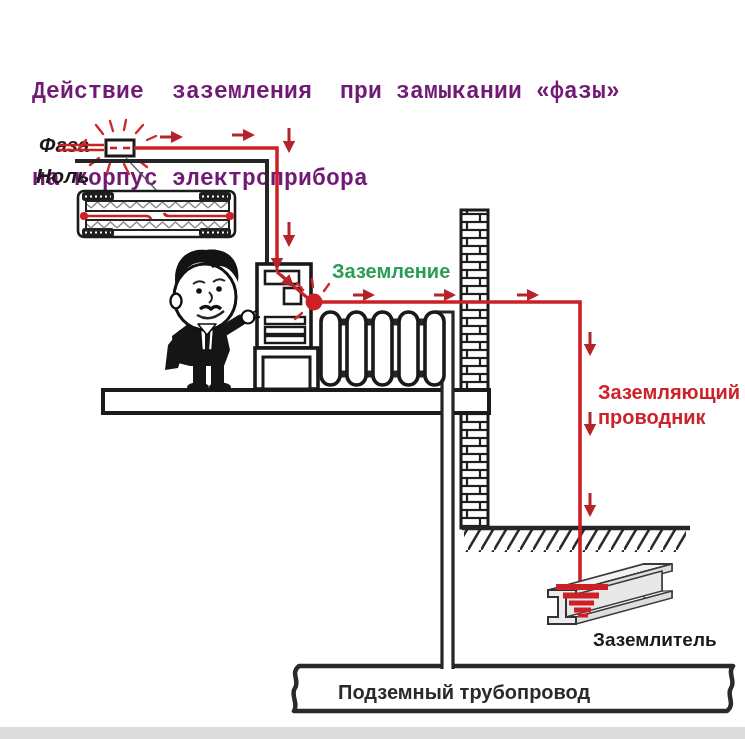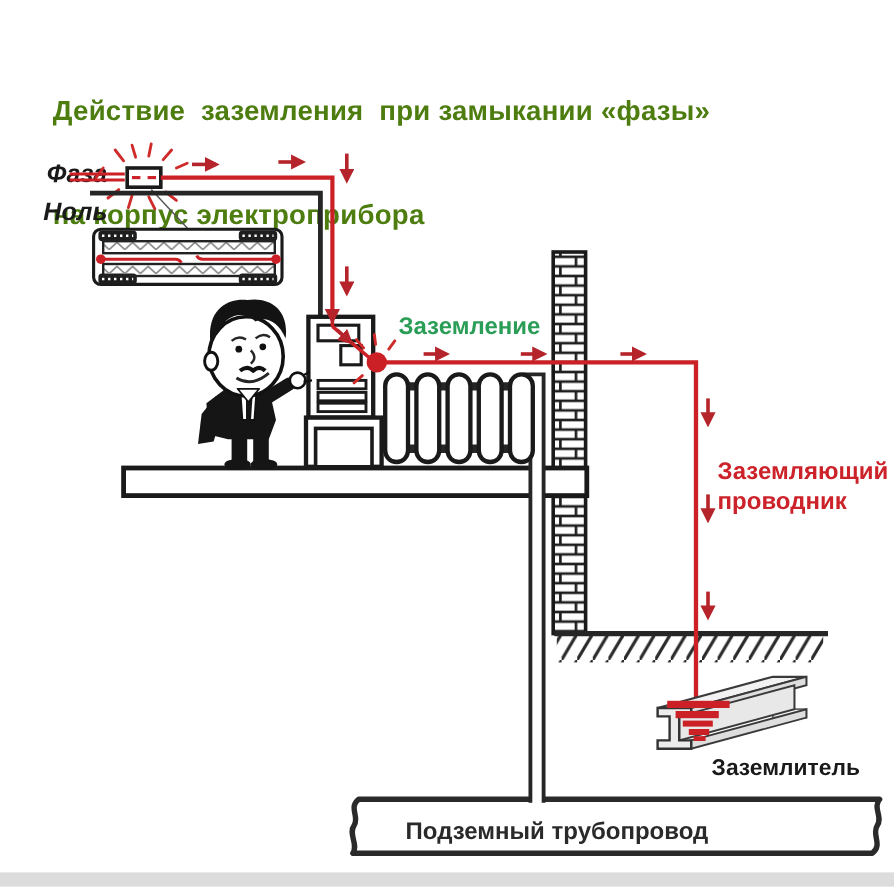--- a/index.html
+++ b/index.html
@@ -1,19 +1,19 @@
 <!DOCTYPE html>
 <html><head>
 <meta charset="utf-8">
 <style>
   html,body{margin:0;padding:0;background:#ffffff;width:745px;height:739px;overflow:hidden;
     font-family:"Liberation Sans", sans-serif;}
   .stage{position:relative;width:745px;height:739px;background:#fff;}
-  .title{position:absolute;left:44px;top:20px;font-size:23px;font-weight:bold;
-    color:#4d7c0f;line-height:29px;letter-spacing:.2px;white-space:pre-wrap;}
+  .title{position:absolute;left:32px;top:20px;font-size:23px;font-weight:bold;
+    color:#701a75;line-height:29px;letter-spacing:.2px;white-space:pre-wrap;font-family:Liberation Mono, monospace;}
   svg{position:absolute;left:0;top:0;}
   text{font-family:"Liberation Sans", sans-serif;}
   .lbl{font-weight:bold;}
   .ital{font-style:italic;}
   .ink{stroke:#262626;fill:none;}
   .red{stroke:#cc2027;fill:none;}
   .spark{stroke:#cf2b2b;stroke-width:2.4;stroke-linecap:round;}
   .arrow{stroke:#b5242b;stroke-width:3;fill:none;}
   .bottom-band{position:absolute;left:0;top:727px;width:745px;height:12px;background:#dcdcdc;}
 </style>

